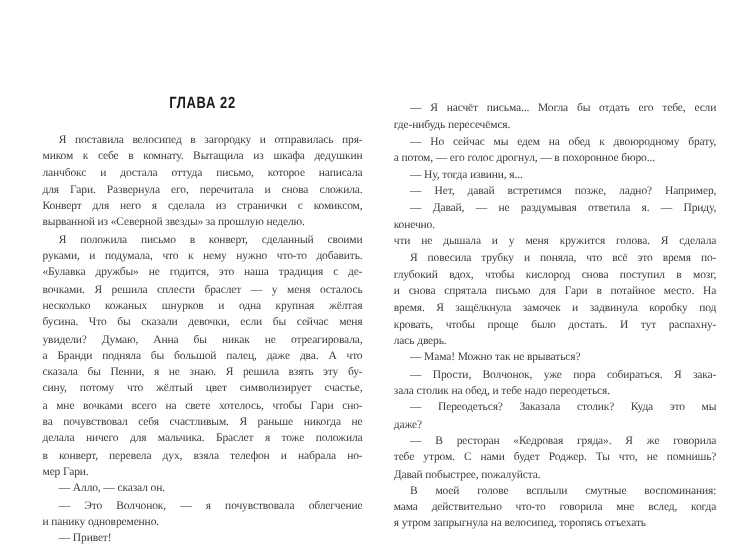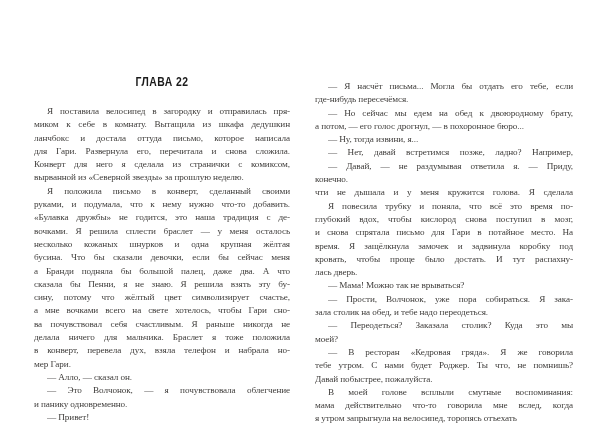--- a/index.html
+++ b/index.html
@@ -66,20 +66,21 @@
           <div class="line">Конверт для него я сделала из странички с комиксом,</div>
           <div class="line end">вырванной из «Северной звезды» за прошлую неделю.</div>
         </div>
         <div class="para">
           <div class="line first">Я положила письмо в конверт, сделанный своими</div>
           <div class="line">руками, и подумала, что к нему нужно что-то добавить.</div>
           <div class="line">«Булавка дружбы» не годится, это наша традиция с де-</div>
           <div class="line">вочками. Я решила сплести браслет — у меня осталось</div>
           <div class="line">несколько кожаных шнурков и одна крупная жёлтая</div>
           <div class="line">бусина. Что бы сказали девочки, если бы сейчас меня</div>
+          <div class="line">увидели? Думаю, Анна бы никак не отреагировала,</div>
           <div class="line">а Бранди подняла бы большой палец, даже два. А что</div>
           <div class="line">сказала бы Пенни, я не знаю. Я решила взять эту бу-</div>
           <div class="line">сину, потому что жёлтый цвет символизирует счастье,</div>
           <div class="line">а мне вочками всего на свете хотелось, чтобы Гари сно-</div>
           <div class="line">ва почувствовал себя счастливым. Я раньше никогда не</div>
           <div class="line">делала ничего для мальчика. Браслет я тоже положила</div>
           <div class="line">в конверт, перевела дух, взяла телефон и набрала но-</div>
           <div class="line end">мер Гари.</div>
         </div>
         <div class="para">
@@ -126,21 +127,21 @@
         </div>
         <div class="para">
           <div class="line first end">— Мама! Можно так не врываться?</div>
         </div>
         <div class="para">
           <div class="line first">— Прости, Волчонок, уже пора собираться. Я зака-</div>
           <div class="line end">зала столик на обед, и тебе надо переодеться.</div>
         </div>
         <div class="para">
           <div class="line first">— Переодеться? Заказала столик? Куда это мы</div>
-          <div class="line end">моей?</div>
+          <div class="line end">даже?</div>
         </div>
         <div class="para">
           <div class="line first">— В ресторан «Кедровая гряда». Я же говорила</div>
           <div class="line">тебе утром. С нами будет Роджер. Ты что, не помнишь?</div>
           <div class="line end">Давай побыстрее, пожалуйста.</div>
         </div>
         <div class="para">
           <div class="line first">В моей голове всплыли смутные воспоминания:</div>
           <div class="line">мама действительно что-то говорила мне вслед, когда</div>
           <div class="line end">я утром запрыгнула на велосипед, торопясь отъехать</div>

